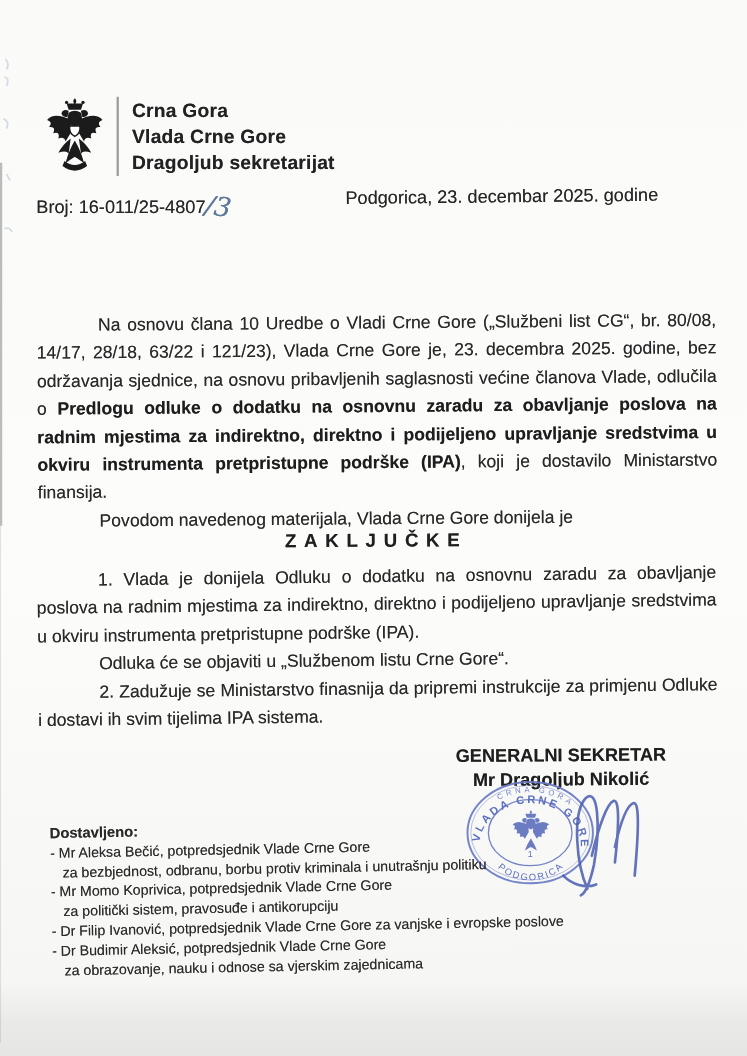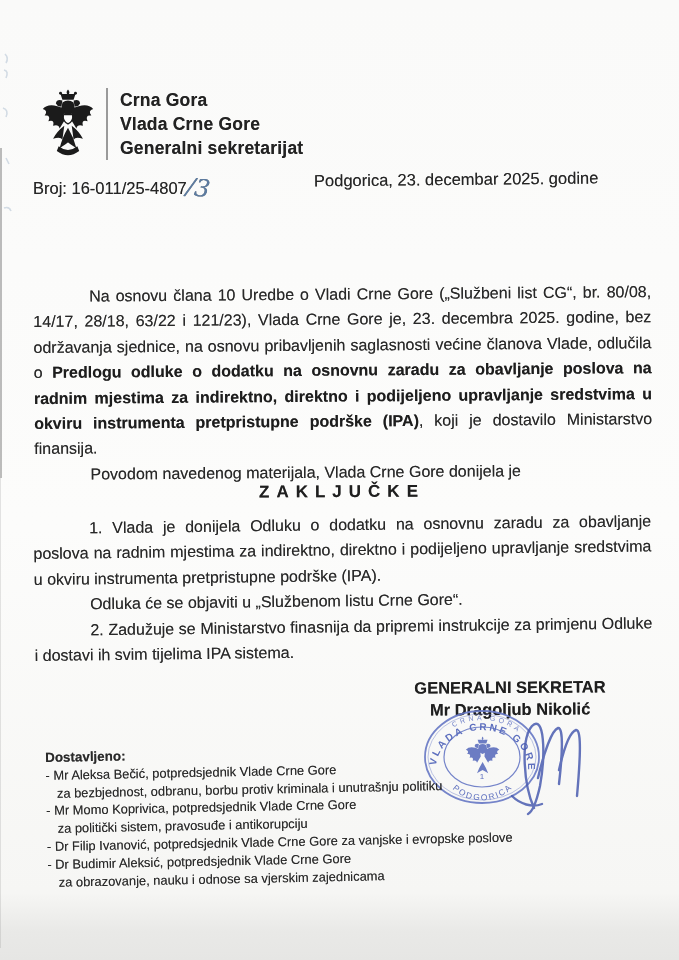--- a/index.html
+++ b/index.html
@@ -101,21 +101,21 @@
 
         <path d="M26,40 q-8,6 -12,14 q8,-3 10,1 z M34,40 q8,6 12,14 q-8,-3 -10,1 z"></path>
         <path d="M30,42 q-6,10 -9,22 q9,-6 9,-6 q0,0 9,6 q-3,-12 -9,-22"></path>
         <path d="M20,62 q10,8 20,0 l2,5 q-12,9 -24,0 z"></path>
       </g>
     </svg>
     <div class="hdr-divider"></div>
     <div class="org soft">
       <div>Crna Gora</div>
       <div>Vlada Crne Gore</div>
-      <div>Generalni sekretarijat</div>
+      <div>Dragoljub sekretarijat</div>
     </div>
   </div>
 
   <div class="broj soft"><span>Broj: 16-011/25-4807</span><span class="hand">/3</span></div>
   <div class="date soft">Podgorica, 23. decembar 2025. godine</div>
 
   <div class="para1 bodytext soft">
     <p><span>Na osnovu člana 10 Uredbe o Vladi Crne Gore („Službeni list CG“, br. 80/08, 14/17, 28/18, 63/22 i 121/23), Vlada Crne Gore je, 23. decembra 2025. godine, bez održavanja sjednice, na osnovu pribavljenih saglasnosti većine članova Vlade, odlučila o </span><b>Predlogu odluke o dodatku na osnovnu zaradu za obavljanje poslova na radnim mjestima za indirektno, direktno i podijeljeno upravljanje sredstvima u okviru instrumenta pretpristupne podrške (IPA)</b><span>, koji je dostavilo Ministarstvo finansija.</span></p>
     <p class="noj">Povodom navedenog materijala, Vlada Crne Gore donijela je</p>
   </div>

